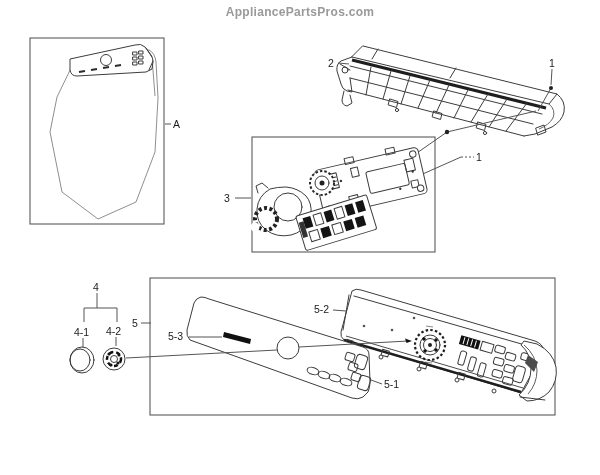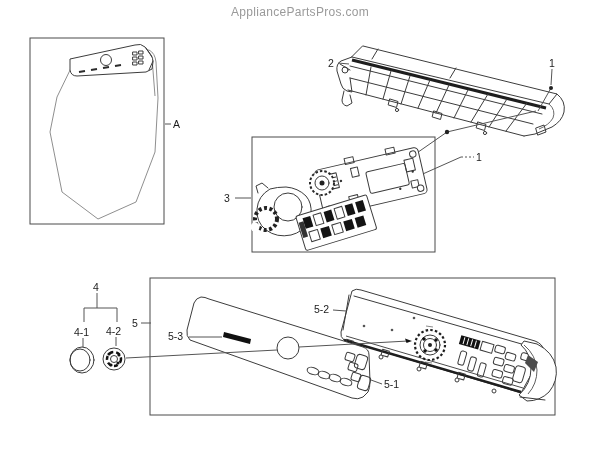--- a/index.html
+++ b/index.html
@@ -1,19 +1,19 @@
 <!DOCTYPE html>
 <html><head>
 <meta charset="utf-8">
 <style>
   html,body{margin:0;padding:0;background:#fff;}
   .page{position:relative;width:600px;height:475px;background:#ffffff;overflow:hidden;
         font-family:"Liberation Sans", sans-serif;}
   .watermark{position:absolute;top:5px;left:0;width:100%;text-align:center;
-             font-size:12px;font-weight:400;letter-spacing:.3px;color:#9a9a9a;}
+             font-size:12px;font-weight:700;letter-spacing:.3px;color:#9a9a9a;}
   svg{position:absolute;top:0;left:0;}
   svg text{font-family:"Liberation Sans",sans-serif;font-size:10.5px;fill:#1b1b1b;}
   .box{fill:none;stroke:#4a4a4a;stroke-width:1;}
   .ln{fill:none;stroke:#3c3c3c;stroke-width:1;stroke-linejoin:round;stroke-linecap:round;}
   .lt{fill:none;stroke:#8f8f8f;stroke-width:1;stroke-linejoin:round;}
   .wh{fill:#ffffff;stroke:#3c3c3c;stroke-width:1;stroke-linejoin:round;}
   .dk{fill:#141414;stroke:none;}
   .lead{fill:none;stroke:#555;stroke-width:1;}
 </style>
 </head>

